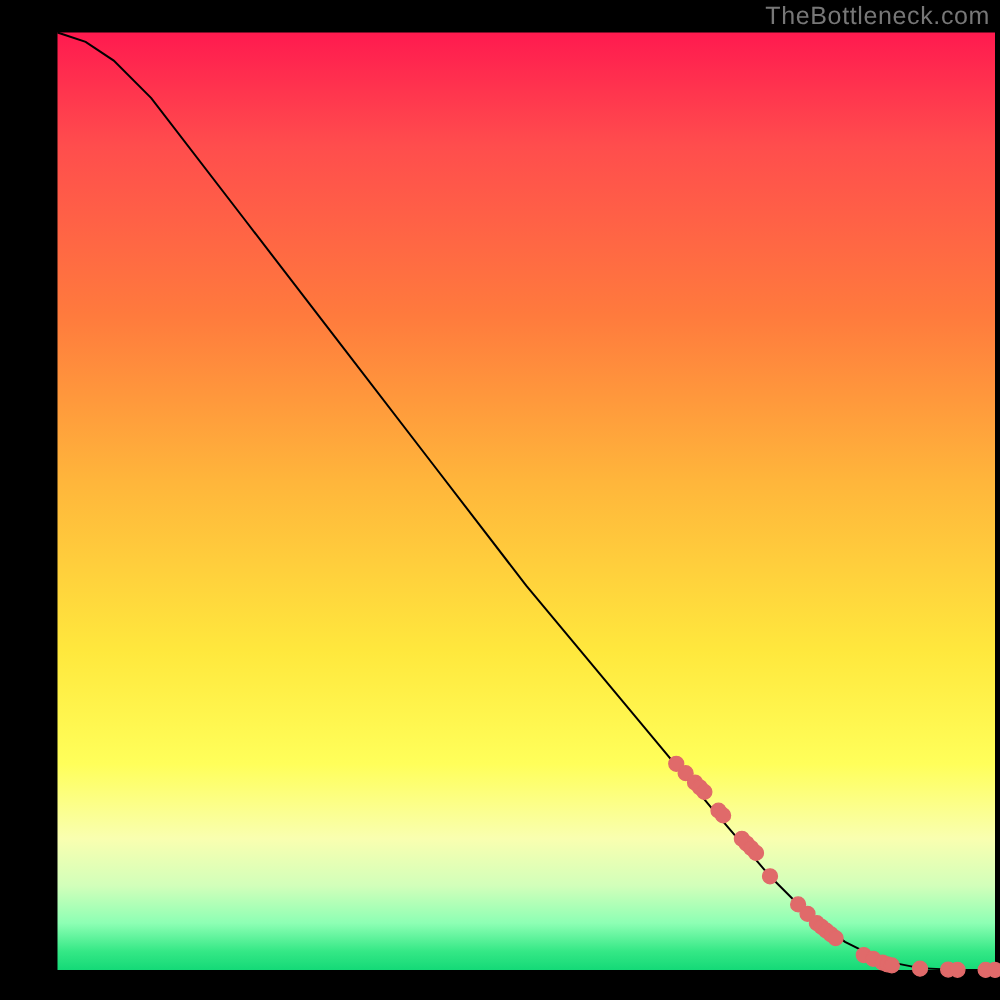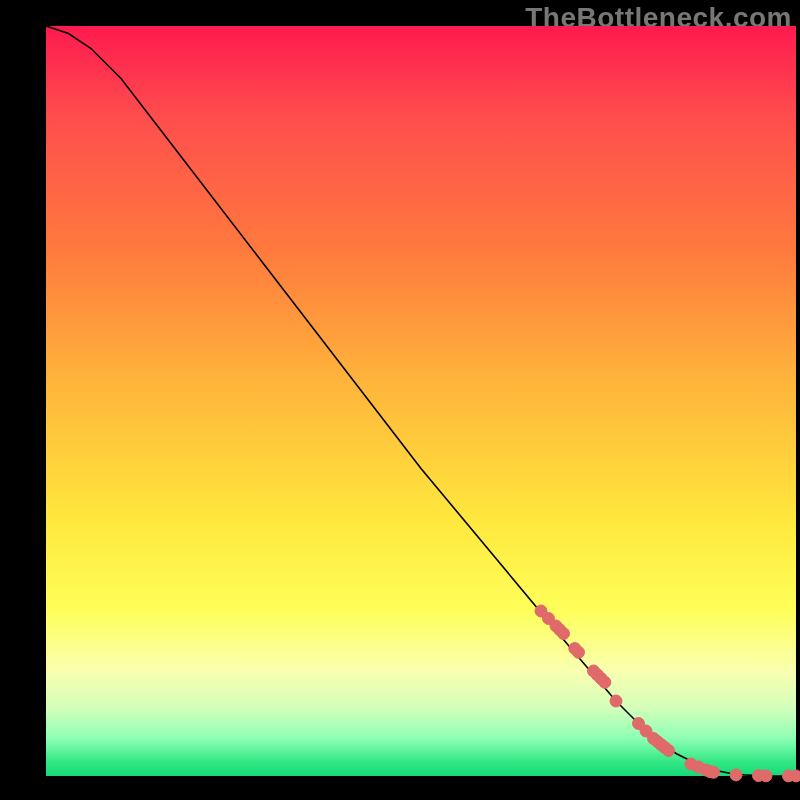--- a/index.html
+++ b/index.html
@@ -15,23 +15,23 @@
     position: relative;
     width: 800px;
     height: 800px;
     background: #000;
   }
   .attribution {
     position: absolute;
     top: 2px;
     right: 8px;
     color: #777;
-    font-size: 28px;
+    font-size: 20px;
     letter-spacing: 0.5px;
-    font-weight: 700;
+    font-weight: 400;
   }
   .plot-area {
     position: absolute;
     left: 46px;
     top: 26px;
     width: 750px;
     height: 750px;
     
     background: linear-gradient(
       to bottom,

